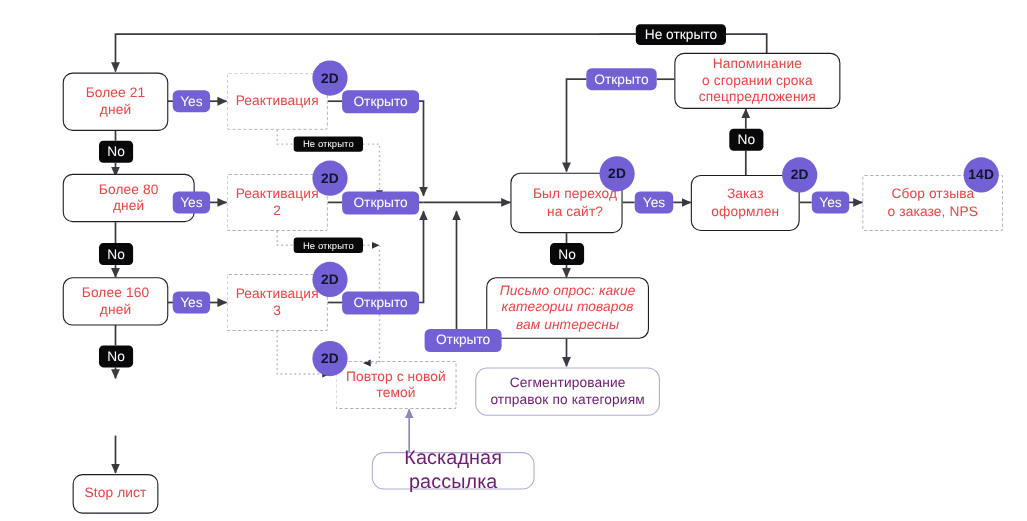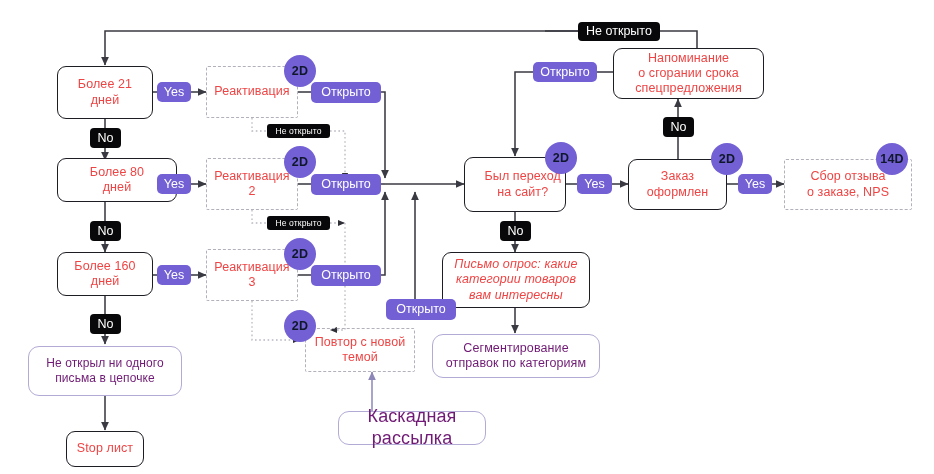--- a/index.html
+++ b/index.html
@@ -202,24 +202,20 @@
   <div class="node solid" style="left:57px; top:158px; width:120px; height:44px;">
     <span style="white-space:pre-line">Более 80
 дней</span>
   </div>
 
   <div class="node solid" style="left:57px; top:252px; width:96px; height:44px;">
     <span style="white-space:pre-line">Более 160
 дней</span>
   </div>
 
-  <div class="node lilac" style="left:28px; top:346px; width:154px; height:50px; font-size:12px;">
-    <span style="white-space:pre-line">Не открыл ни одного
-письма в цепочке</span>
-  </div>
 
   <div class="node solid" style="left:66px; top:431px; width:78px; height:36px;">
     <span style="white-space:pre-line">Stop лист</span>
   </div>
 
   <div class="node dashed" style="left:206px; top:66px; width:92px; height:52px;">
     <span style="white-space:pre-line">Реактивация</span>
   </div>
 
   <div class="node dashed" style="left:206px; top:158px; width:92px; height:52px;">

